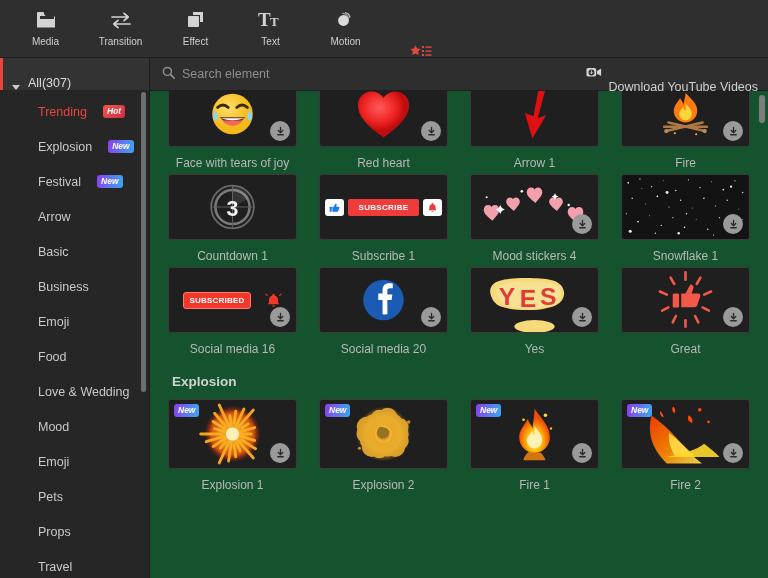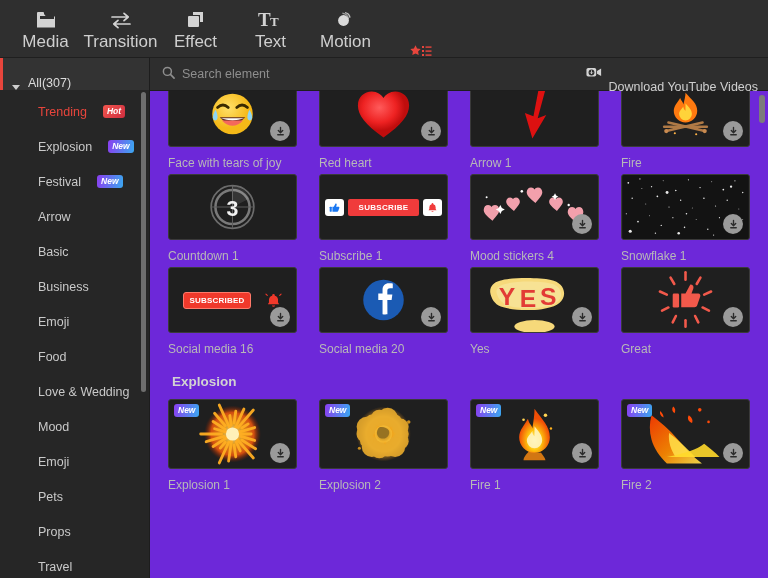--- a/index.html
+++ b/index.html
@@ -20,21 +20,21 @@
     padding-left: 8px;
     border-bottom: 1px solid #1f1f1f;
   }
   .tab {
     width: 75px; height: 58px;
     display: flex; flex-direction: column;
     align-items: center; justify-content: center;
     gap: 4px; cursor: pointer;
     color: #cfcfcf;
   }
-  .tab .tlabel { font-size: 17px; line-height: 14px; white-space: nowrap; }
+  .tab .tlabel { font-size: 10px; line-height: 14px; white-space: nowrap; }
   .tab.active { color: #e8453c; margin-top: 32px; }
   .tab .ticon { height: 22px; display: flex; align-items: center; justify-content: center; }
   .tab svg { display:block; }
 
   
   .body { flex: 1; display: flex; min-height: 0; }
 
   
   .sidebar {
     width: 150px; min-width: 150px;
@@ -84,21 +84,21 @@
 
   .side-scroll {
     position: absolute; right: 3px; top: 34px;
     width: 5px; height: 300px;
     background: #6e6e6e; border-radius: 3px;
   }
 
   
   .content {
     flex: 1; display: flex; flex-direction: column;
-    background: #6d28d9; min-width: 0; position: relative;
+    background: #14532d; min-width: 0; position: relative;
   }
   .searchbar {
     height: 33px; min-height: 33px;
     background: #2e2e2e;
     display: flex; align-items: center;
     padding: 0 10px 0 12px;
     border-bottom: 1px solid #1e1e1e;
   }
   .search-left { display: flex; align-items: center; gap: 7px; flex: 1; }
   .search-ph { font-size: 12.5px; color: #8e8e8e; }
@@ -121,21 +121,21 @@
   }
   .card-cell { padding-bottom: 4px; }
   .thumb {
     position: relative; width: 100%; height: 66px;
     background: #1f1f1f; border: 1px solid #3a3a3a;
     border-radius: 3px; overflow: hidden; cursor: pointer;
     display: flex; align-items: center; justify-content: center;
   }
   .thumb.tall { height: 70px; }
   .cap {
-    text-align: left; font-size: 12px; color: #b8b8b8;
+    text-align: center; font-size: 12px; color: #b8b8b8;
     padding-top: 9px; white-space: nowrap; overflow: hidden;
     text-overflow: ellipsis;
   }
   .dlbtn {
     position: absolute; right: 6px; bottom: 5px;
     width: 20px; height: 20px; border-radius: 50%;
     background: #9a9a9a; display: flex;
     align-items: center; justify-content: center; cursor: pointer;
   }
   .newtag {

